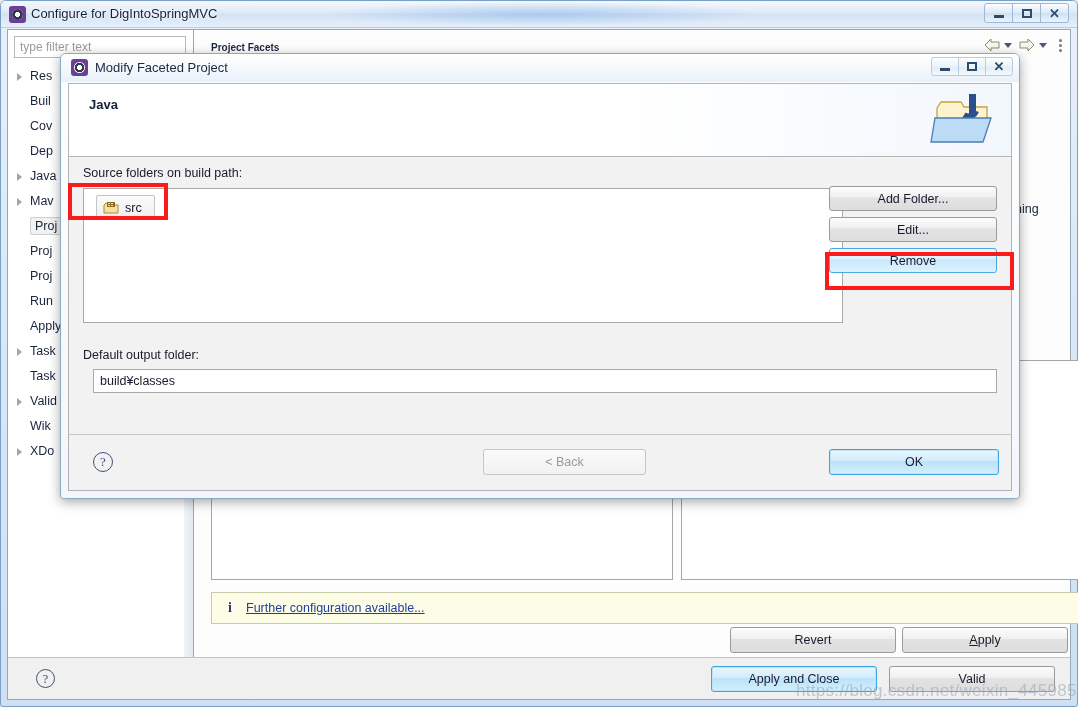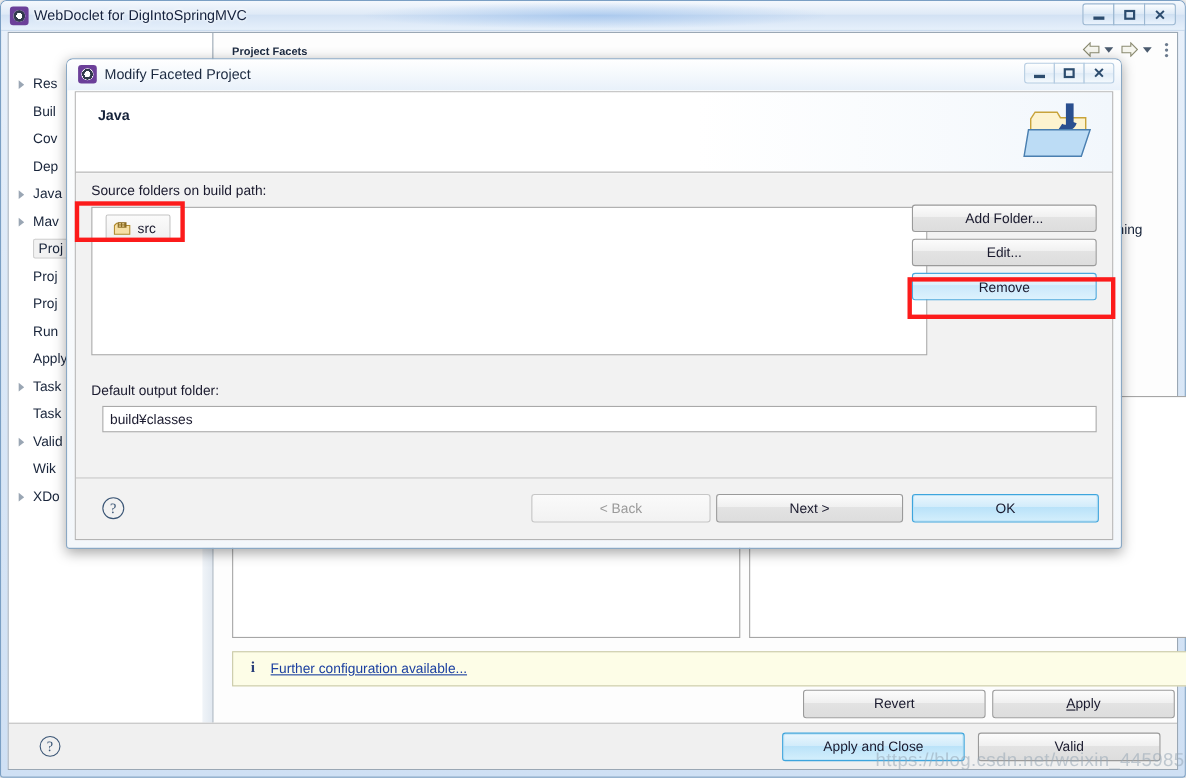--- a/index.html
+++ b/index.html
@@ -328,38 +328,41 @@
 </head>
 <body>
 
 <div id="props-window">
 
   <div id="props-titlebar">
     <div class="title-glow"></div>
     <div id="props-icon">
         <div class="gear"></div>
       </div>
-    <div id="props-title-text">WebDoclet for DigIntoSpringMVC</div>
+    <div id="props-title-text">Configure for DigIntoSpringMVC</div>
     <div class="win-btns" style="right:8px;">
       <div class="win-btn">
           <span class="glyph-min"></span>
         </div>
       <div class="win-btn">
           <span class="glyph-max"></span>
         </div>
       <div class="win-btn">
           <span class="glyph-close">✕</span>
         </div>
     </div>
   </div>
   <div class="title-glow2"></div>
 
   <div id="props-body">
 
     <div id="sidebar">
+      <div id="filter-input" title="type filter text">
+        <span>type filter text</span>
+      </div>
       <div id="tree">
           <div class="tree-row"><span class="arrow"></span><span class="lbl">Res</span></div>
           <div class="tree-row"><span class="lbl">Buil</span></div>
           <div class="tree-row"><span class="lbl">Cov</span></div>
           <div class="tree-row"><span class="lbl">Dep</span></div>
           <div class="tree-row"><span class="arrow"></span><span class="lbl">Java</span></div>
           <div class="tree-row"><span class="arrow"></span><span class="lbl">Mav</span></div>
           <div class="tree-row sel"><span class="lbl">Proj</span></div>
           <div class="tree-row"><span class="lbl">Proj</span></div>
           <div class="tree-row"><span class="lbl">Proj</span></div>
@@ -491,20 +494,19 @@
       <div class="btn" id="btn-edit">Edit...</div>
       <div class="btn hover" id="btn-remove">Remove</div>
 
       <div id="out-label">Default output folder:</div>
       <div id="out-input">build¥classes</div>
     </div>
 
     <div id="dlg-footer">
       <div id="dlg-help">?</div>
       <div class="btn disabled" id="btn-back">&lt; Back</div>
-      <div class="btn" id="btn-next">Next &gt;</div>
       <div class="btn default" id="btn-ok">OK</div>
     </div>
   </div>
 </div>
 
 <div class="redbox" id="redbox-src"></div>
 <div class="redbox" id="redbox-remove"></div>
 
 </body></html>

